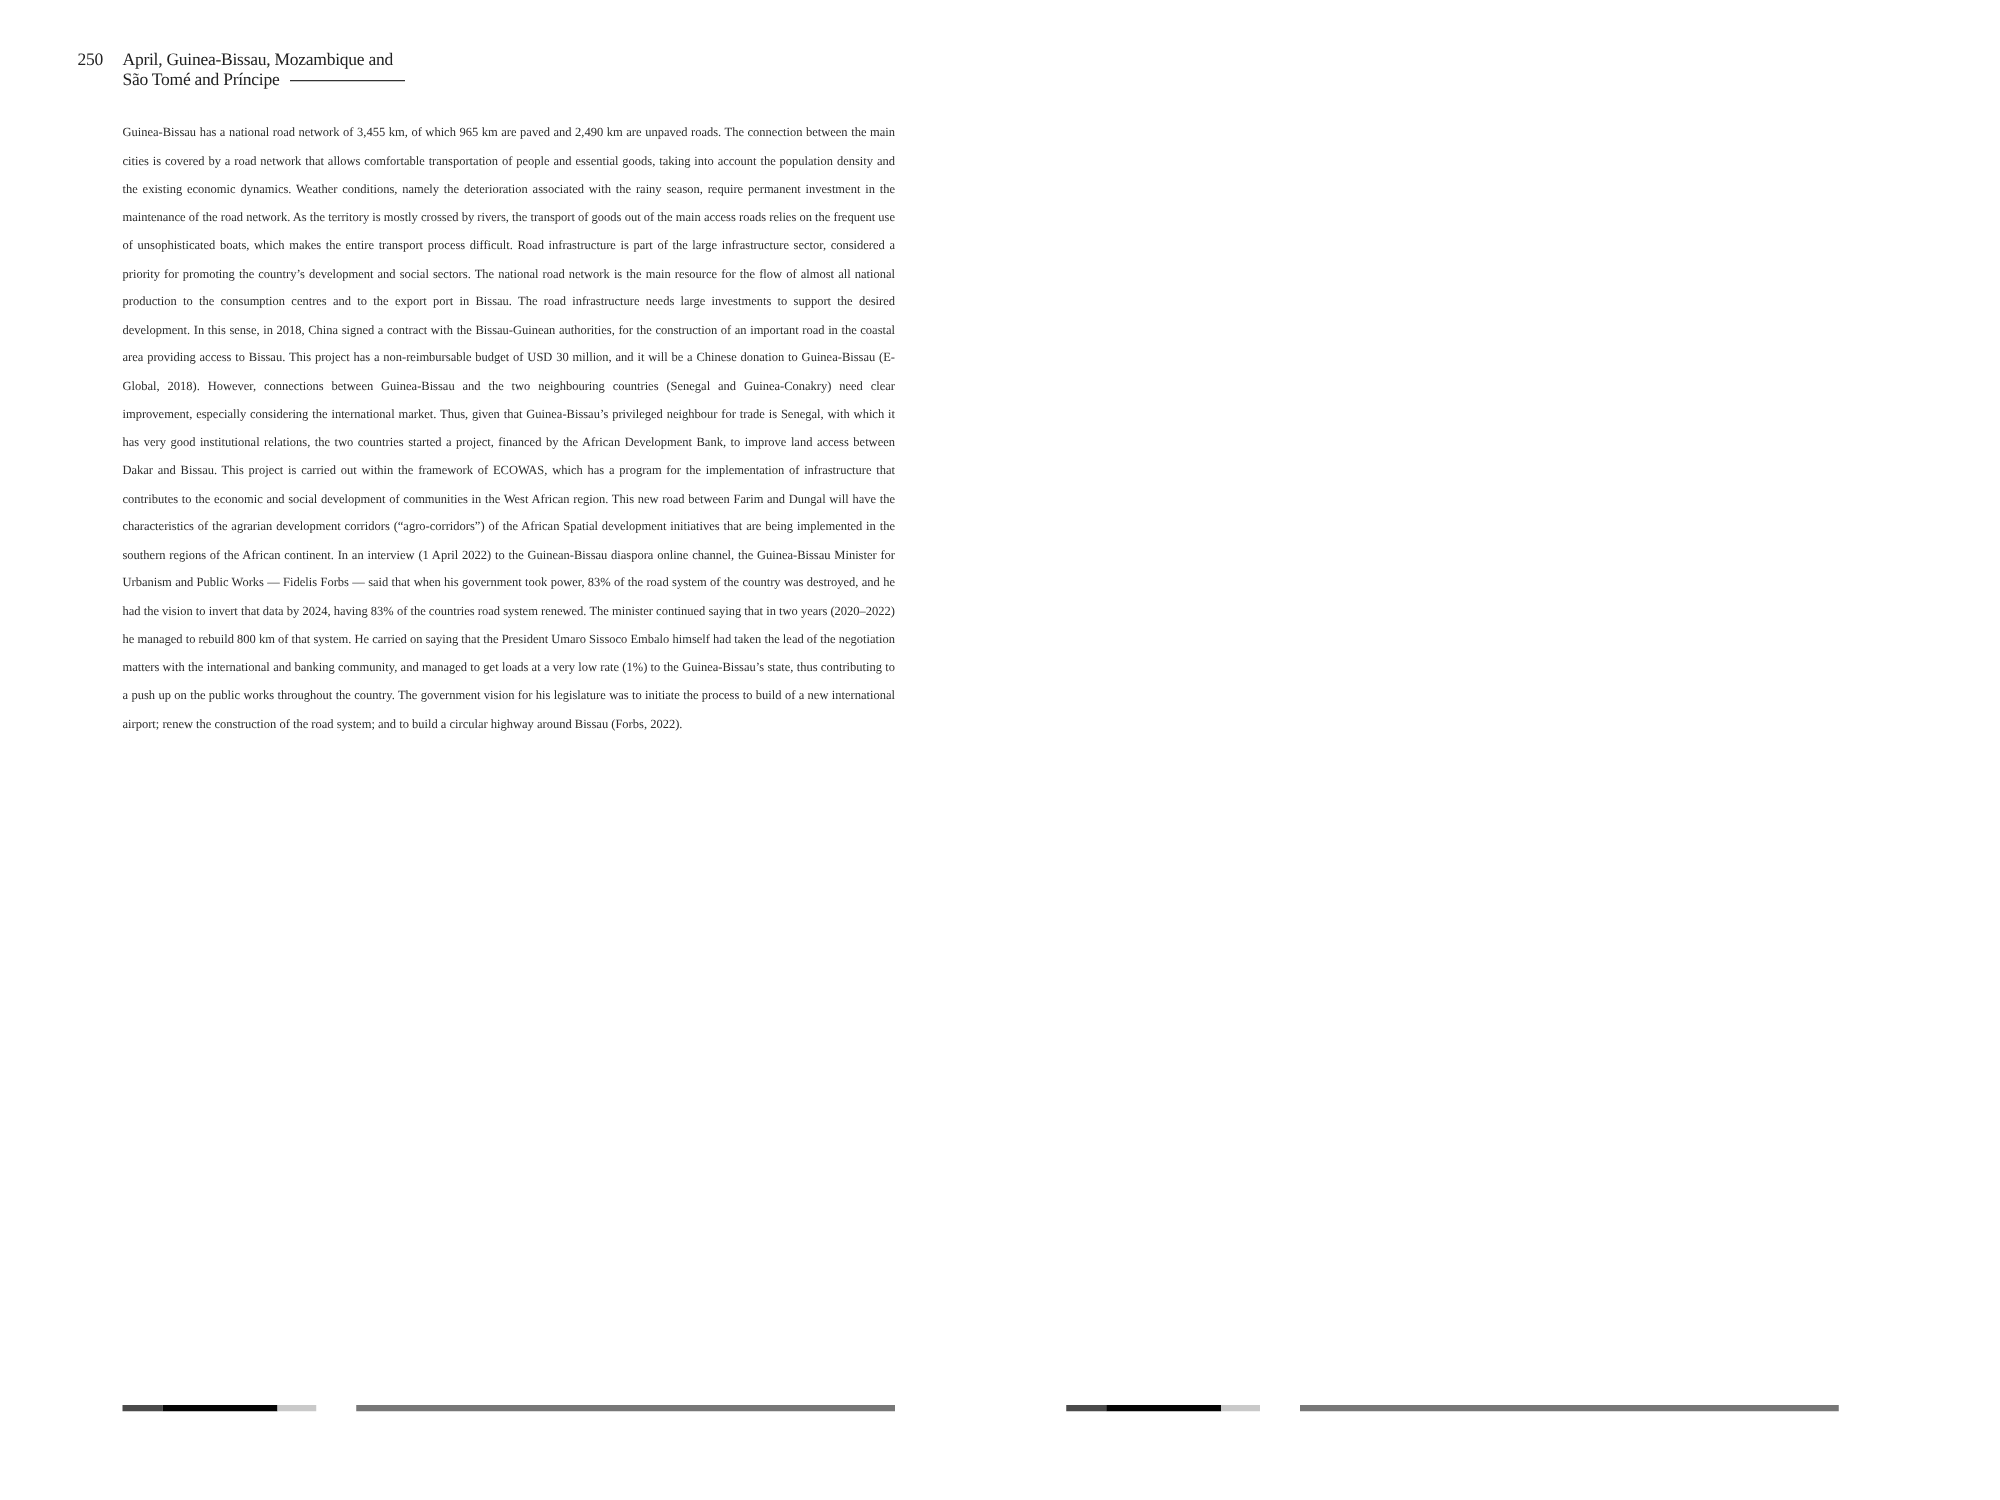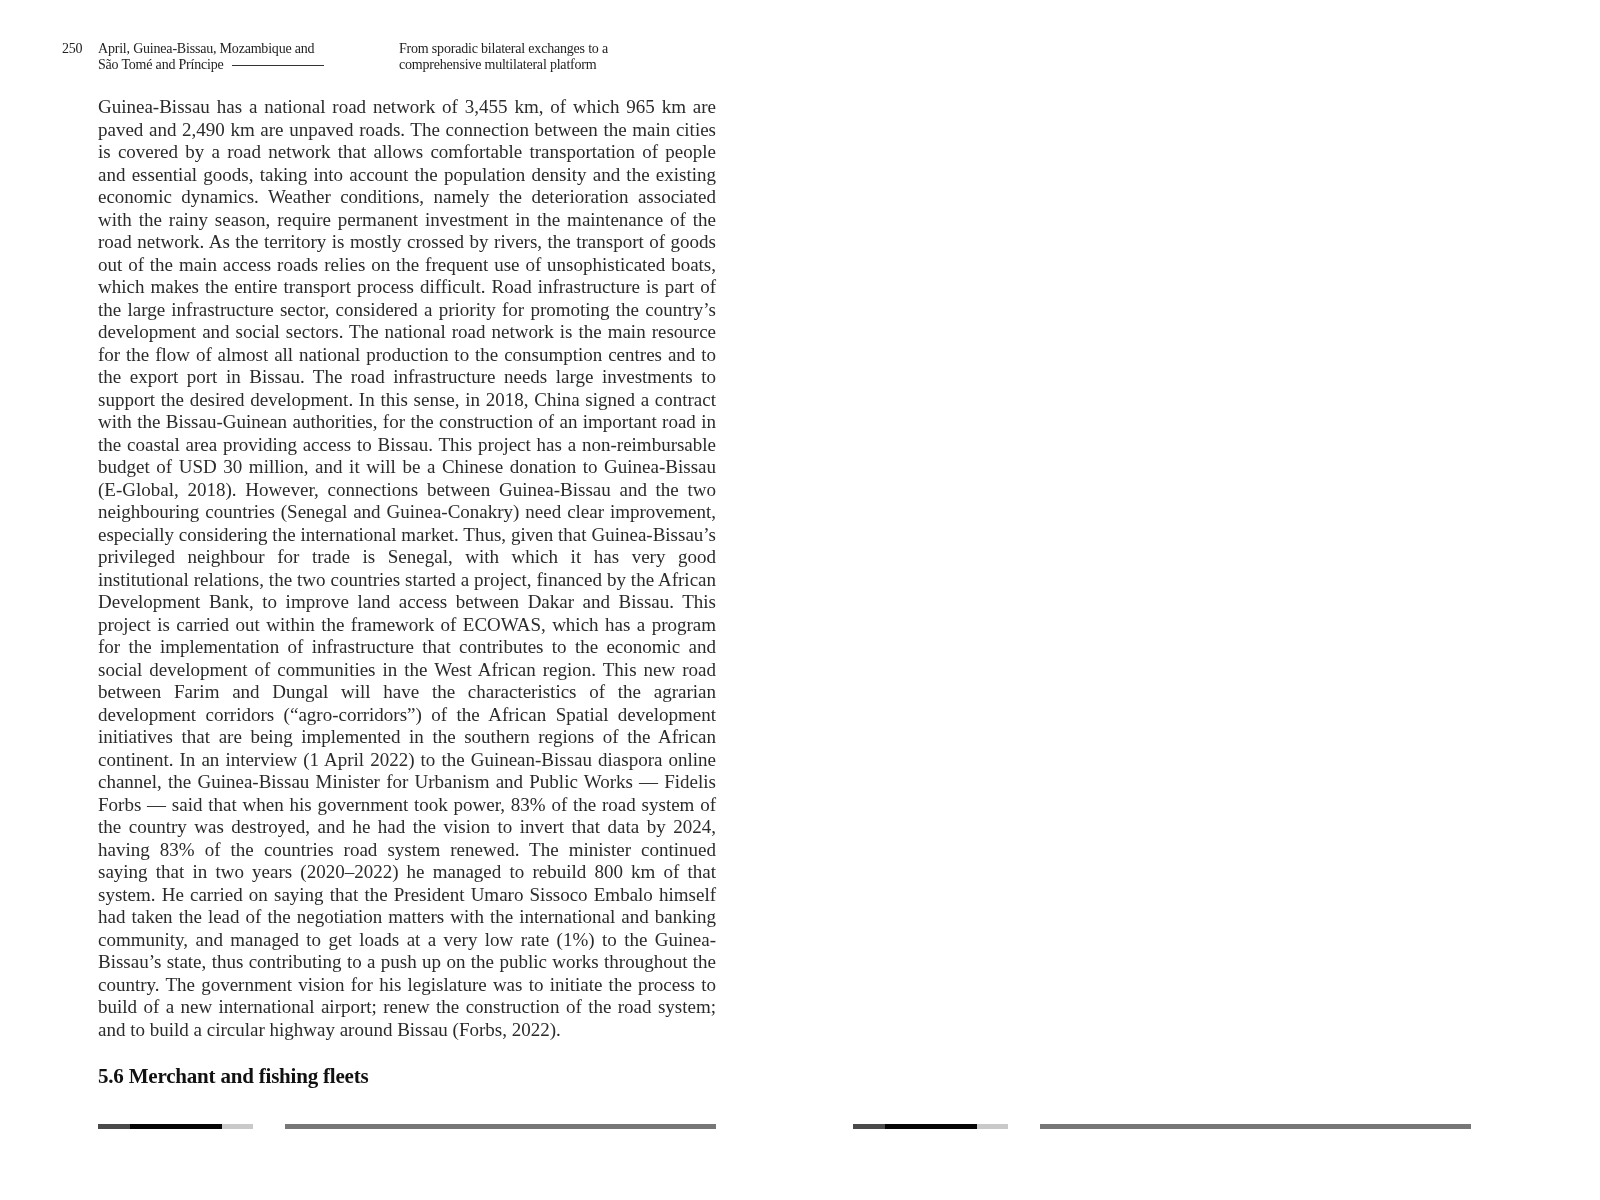--- a/index.html
+++ b/index.html
@@ -11,21 +11,21 @@
   .run-head { position: absolute; top: 41px; font-family: "Liberation Serif", serif; font-size: 14px; line-height: 16px; color: #222; letter-spacing: -0.2px; }
   .pnum-left { left: 62px; }
   .chapter-left { left: 98px; width: 260px; }
   .chapter-left .rule { display: inline-block; width: 92px; height: 1px; background: #333; vertical-align: middle; margin-left: 8px; }
   .section-left { left: 399px; width: 270px; }
 
   .col { position: absolute; width: 618px; font-family: "Liberation Serif", serif; }
   .col-left { left: 98px; top: 96px; }
 
   h2 { font-family: "Liberation Serif", serif; font-weight: bold; font-size: 21px; margin: 0; color: #111; letter-spacing: -0.2px; }
-  p { margin: 0; font-size: 19px; line-height: 22.5px; text-align: justify; color: #2b2b2b; }
+  p { margin: 0; font-size: 10px; line-height: 22.5px; text-align: justify; color: #2b2b2b; }
 
   .h-55 { margin-top: 2px; margin-bottom: 26px; }
   .p-55 { }
   .h-56 { margin-top: 23px; margin-bottom: 25px; }
 
   .footer-bars { position: absolute; top: 1124px; height: 5px; }
   .footer-bars span { position: absolute; top: 0; height: 5px; }
   .seg-dark { background: #4a4a4a; }
   .seg-black { background: #050505; }
   .seg-light { background: #c9c9c9; }
@@ -33,28 +33,23 @@
 </style>
 </head>
 <body>
 
 <div class="page page-left">
   <div class="run-head pnum-left">250</div>
   <div class="run-head chapter-left">
     <div>April, Guinea-Bissau, Mozambique and</div>
     <div><span>São Tomé and Príncipe</span><span class="rule"></span></div>
   </div>
-  <div class="run-head section-left">
-    <div>From sporadic bilateral exchanges to a</div>
-    <div>comprehensive multilateral platform</div>
-  </div>
 
   <div class="col col-left">
     <p class="p-55">Guinea-Bissau has a national road network of 3,455 km, of which 965 km are paved and 2,490 km are unpaved roads. The connection between the main cities is covered by a road network that allows comfortable transportation of people and essential goods, taking into account the population density and the existing economic dynamics. Weather conditions, namely the deterioration associated with the rainy season, require permanent investment in the maintenance of the road network. As the territory is mostly crossed by rivers, the transport of goods out of the main access roads relies on the frequent use of unsophisticated boats, which makes the entire transport process difficult. Road infrastructure is part of the large infrastructure sector, considered a priority for promoting the country’s development and social sectors. The national road network is the main resource for the flow of almost all national production to the consumption centres and to the export port in Bissau. The road infrastructure needs large investments to support the desired development. In this sense, in 2018, China signed a contract with the Bissau-Guinean authorities, for the construction of an important road in the coastal area providing access to Bissau. This project has a non-reimbursable budget of USD 30 million, and it will be a Chinese donation to Guinea-Bissau (E-Global, 2018). However, connections between Guinea-Bissau and the two neighbouring countries (Senegal and Guinea-Conakry) need clear improvement, especially considering the international market. Thus, given that Guinea-Bissau’s privileged neighbour for trade is Senegal, with which it has very good institutional relations, the two countries started a project, financed by the African Development Bank, to improve land access between Dakar and Bissau. This project is carried out within the framework of ECOWAS, which has a program for the implementation of infrastructure that contributes to the economic and social development of communities in the West African region. This new road between Farim and Dungal will have the characteristics of the agrarian development corridors (“agro-corridors”) of the African Spatial development initiatives that are being implemented in the southern regions of the African continent. In an interview (1 April 2022) to the Guinean-Bissau diaspora online channel, the Guinea-Bissau Minister for Urbanism and Public Works — Fidelis Forbs — said that when his government took power, 83% of the road system of the country was destroyed, and he had the vision to invert that data by 2024, having 83% of the countries road system renewed. The minister continued saying that in two years (2020–2022) he managed to rebuild 800 km of that system. He carried on saying that the President Umaro Sissoco Embalo himself had taken the lead of the negotiation matters with the international and banking community, and managed to get loads at a very low rate (1%) to the Guinea-Bissau’s state, thus contributing to a push up on the public works throughout the country. The government vision for his legislature was to initiate the process to build of a new international airport; renew the construction of the road system; and to build a circular highway around Bissau (Forbs, 2022).</p>
-    <h2 class="h-56">5.6 Merchant and fishing fleets</h2>
   </div>
 
   <div class="footer-bars" style="left:98px; width:618px;">
     <span class="seg-dark" style="left:0; width:32px;"></span>
     <span class="seg-black" style="left:32px; width:92px;"></span>
     <span class="seg-light" style="left:124px; width:31px;"></span>
     <span class="seg-long" style="left:187px; width:431px;"></span>
   </div>
 </div>
 

